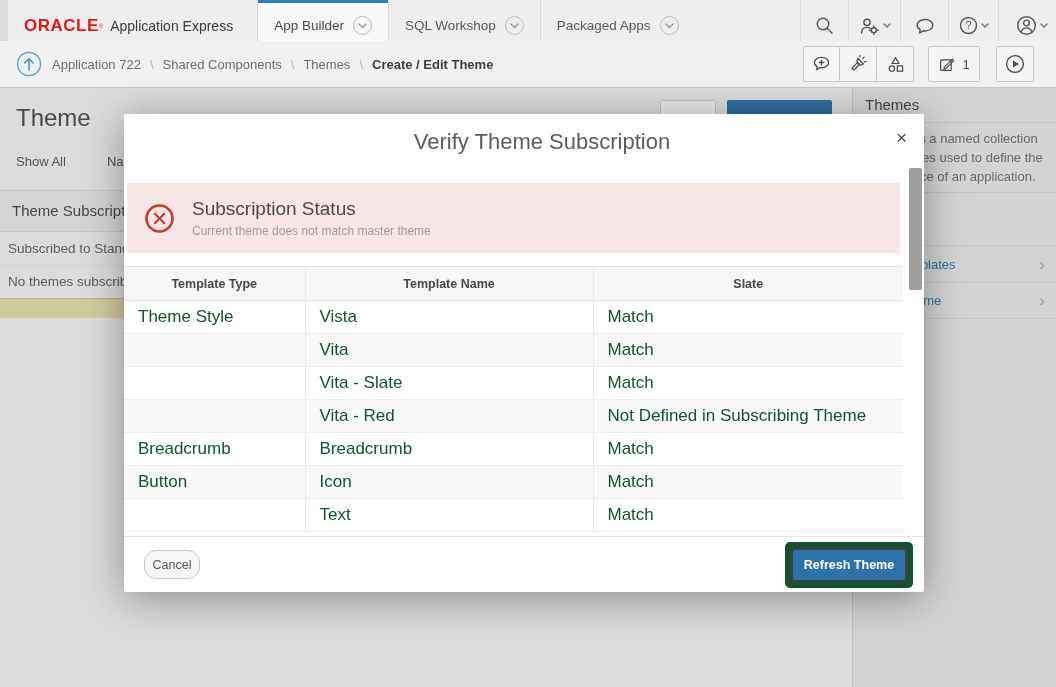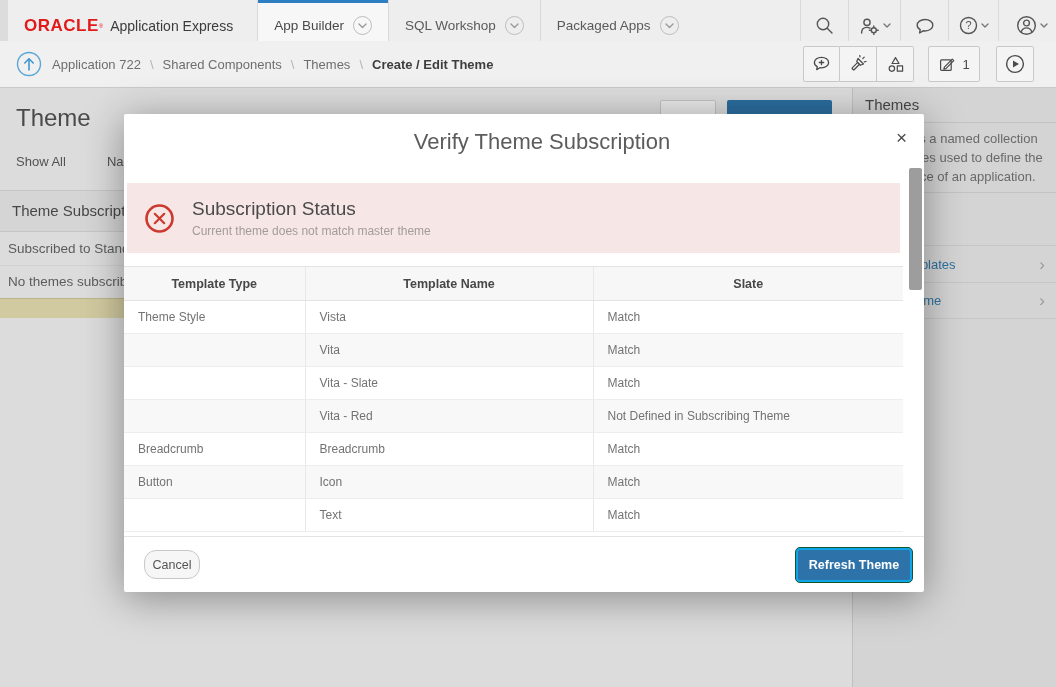--- a/index.html
+++ b/index.html
@@ -89,29 +89,29 @@
   .m-body{position:relative;height:368px;overflow:hidden;padding-right:21px;}
   .alert{margin:15px 3px 0 3px;height:70px;background:#f7e6e6;display:flex;align-items:center;
          padding-left:17px;}
   .alert-icon{margin-right:17px;}
   .alert-title{font-size:19px;color:#4a4a4a;}
   .alert-msg{font-size:12px;color:#a39b9b;margin-top:4px;}
   table.verify{width:100%;border-collapse:collapse;margin-top:13px;}
   table.verify th{height:34px;background:#f7f7f7;font-size:12.5px;font-weight:bold;color:#484848;
                   text-align:center;border-top:1px solid #e3e3e3;border-bottom:1px solid #e3e3e3;}
   table.verify th + th, table.verify td + td{border-left:1px solid #e8e8e8;}
-  table.verify td{height:33px;font-size:12px;color:#737373;padding-left:14px;
+  table.verify td{height:33px;font-size:17px;color:#14532d;padding-left:14px;
                   border-bottom:1px solid #ededed;background:#ffffff;}
   table.verify tr:nth-child(even) td{background:#f8f8f8;}
   .scroll-thumb{position:absolute;right:2px;top:0;width:13px;height:122px;background:#9d9d9d;border-radius:2px;cursor:grab;}
   .m-footer{height:56px;border-top:1px solid #e3e3e3;display:flex;align-items:center;
             padding:0 11px 0 20px;}
   .cancel-btn{width:56px;height:29px;background:#f6f6f6;border:1px solid #c8c8c8;border-radius:12px;
               font-size:12.5px;color:#555;cursor:pointer;}
-  .refresh-ring{margin-left:auto;border:1px solid #14532d;border-radius:5px;padding:2px;background:#0ea5e9;}
+  .refresh-ring{margin-left:auto;border:6px solid #14532d;border-radius:5px;padding:2px;background:#404040;}
   .refresh-btn{width:112px;height:30px;background:#2d72a8;border:none;border-radius:2px;color:#fff;
                font-size:12.5px;font-weight:bold;cursor:pointer;}
 </style>
 </head>
 <body>
 
 <div id="app">
 
   <header class="topnav">
     <div class="brand">

